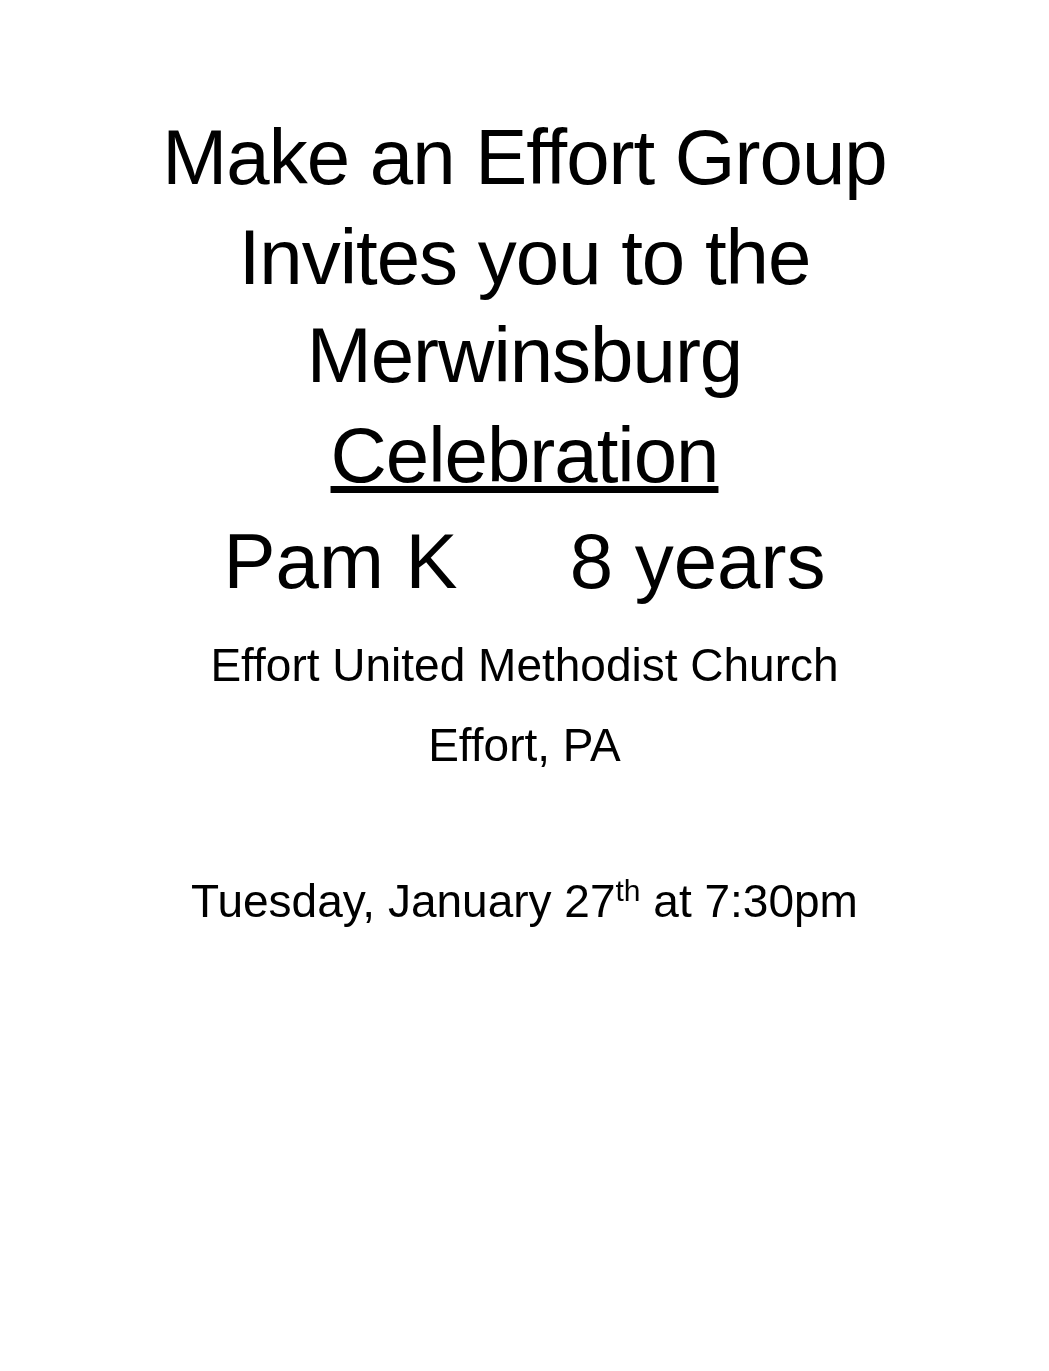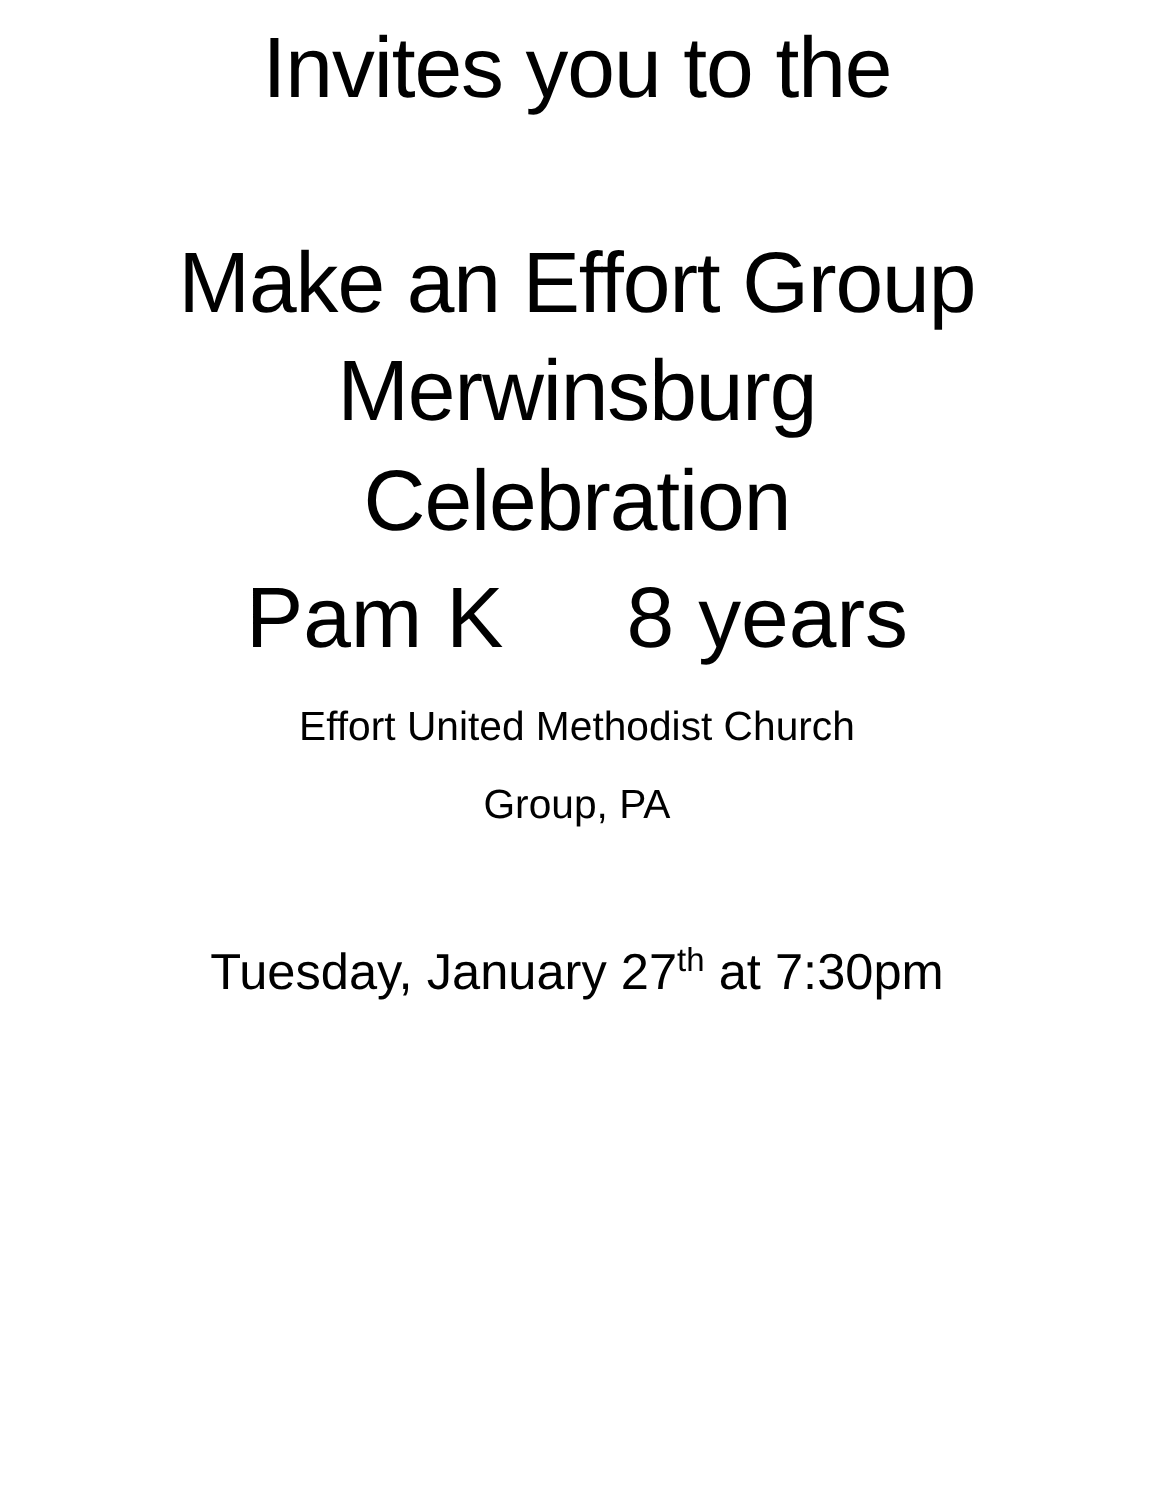--- a/index.html
+++ b/index.html
@@ -25,34 +25,34 @@
   }
   .headline {
     font-size: 78px;
     line-height: 1.0;
     letter-spacing: -1px;
     font-weight: 400;
   }
   .line-1 { padding-top: 118px; }
   .line-2 { padding-top: 22px; }
   .line-3 { padding-top: 20px; }
-  .line-4 { padding-top: 22px; }
+  .line-4 { padding-top: 22px; text-decoration: underline; }
   .line-5 { padding-top: 24px; }
 
   .honoree-row {
     padding-top: 28px;
     font-size: 78px;
     line-height: 1.0;
     display: flex;
     justify-content: center;
     align-items: flex-start;
     gap: 112px;
   }
   .address {
-    font-size: 37px;
+    font-size: 46px;
     line-height: 1.0;
   }
   .addr-1 { padding-top: 42px; }
   .addr-2 { padding-top: 34px; }
   .addr-3 { padding-top: 34px; }
 
   .datetime {
     font-size: 46px;
     line-height: 1.0;
     padding-top: 110px;
@@ -62,30 +62,30 @@
     vertical-align: super;
     line-height: 0;
     margin-top: 16px;
   }
 </style>
 </head>
 <body>
 
 <div class="flyer">
 
+  <div class="headline line-1">Make an Effort Group</div>
   <div class="headline line-2">Invites you to the</div>
-  <div class="headline line-1">Make an Effort Group</div>
   <div class="headline line-3">Merwinsburg</div>
   <div class="headline line-4">Celebration</div>
 
   <div class="honoree-row">
     <span>Pam K</span>
     <span>8 years</span>
   </div>
 
   <div class="address addr-1">Effort United Methodist Church</div>
-  <div class="address addr-3">Group, PA</div>
+  <div class="address addr-3">Effort, PA</div>
 
   <div class="datetime">
     <span>Tuesday, January 27</span><span class="ordinal">th</span><span> at 7:30pm</span>
   </div>
 
 </div>
 
 </body></html>

